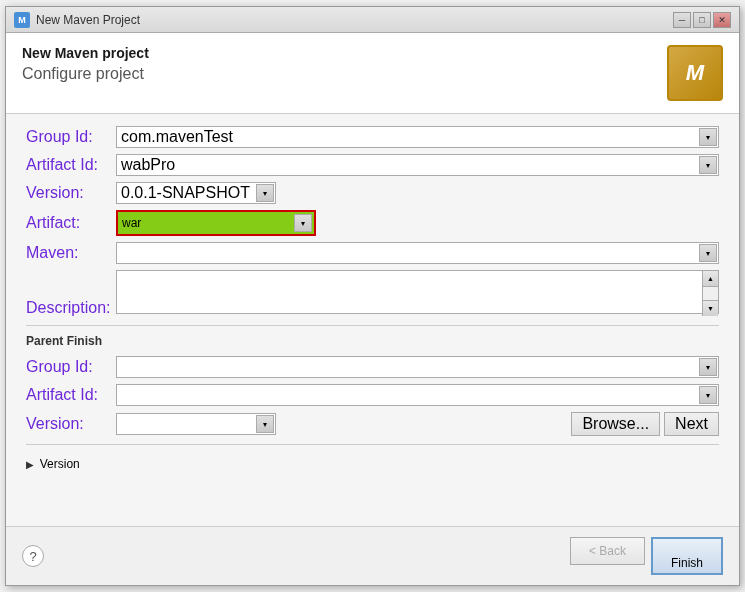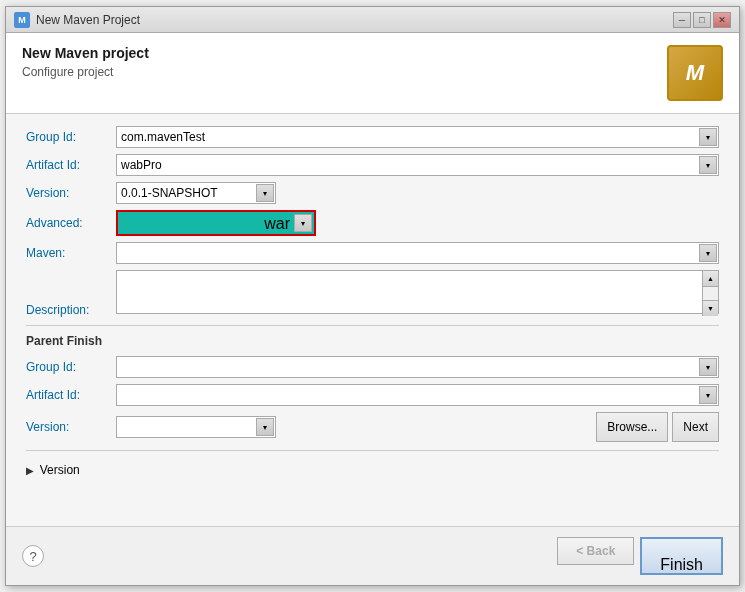--- a/index.html
+++ b/index.html
@@ -92,21 +92,21 @@
     }
 
     .header-text h2 {
       font-size: 14px;
       font-weight: bold;
       color: #1a1a1a;
       margin-bottom: 4px;
     }
 
     .header-text p {
-      font-size: 12px;
+      font-size: 16px;
       color: #555;
     }
 
     .header-logo {
       width: 56px;
       height: 56px;
       background: linear-gradient(135deg, #d4a843, #b8860b);
       border: 2px solid #b8860b;
       border-radius: 4px;
       display: flex;
@@ -134,58 +134,57 @@
     }
 
     .form-row {
       display: flex;
       align-items: center;
       margin-bottom: 6px;
     }
 
     .form-label {
       width: 90px;
-      font-size: 12px;
-      color: #0369a1;
+      font-size: 16px;
+      color: #6d28d9;
       flex-shrink: 0;
     }
 
     .form-field {
       flex: 1;
       position: relative;
     }
 
     .text-input {
       width: 100%;
       height: 22px;
       border: 1px solid #aaa;
       background: white;
       padding: 2px 24px 2px 4px;
-      font-size: 12px;
+      font-size: 16px;
       outline: none;
     }
 
     .select-wrapper {
       position: relative;
       display: flex;
       align-items: center;
     }
 
     .select-input {
       width: 100%;
       height: 22px;
       border: 1px solid #aaa;
-      background: #14b8a6;
+      background: #84cc16;
       padding: 2px 24px 2px 4px;
-      font-size: 16px;
+      font-size: 12px;
       appearance: none;
       -webkit-appearance: none;
       outline: none;
       cursor: pointer;
-      text-align: right;
     }
 
     .dropdown-arrow {
       position: absolute;
       right: 2px;
       top: 50%;
       transform: translateY(-50%);
       width: 18px;
       height: 18px;
       background: linear-gradient(to bottom, #e0e0e0, #c8c8c8);
@@ -280,25 +279,25 @@
       color: #333;
     }
 
     .browse-clear-row {
       display: flex;
       align-items: center;
       gap: 4px;
     }
 
     .action-btn {
-      height: 30px;
+      height: 24px;
       padding: 0 10px;
       background: linear-gradient(to bottom, #f0f0f0, #e0e0e0);
       border: 1px solid #aaa;
-      font-size: 12px;
+      font-size: 16px;
       cursor: pointer;
       white-space: nowrap;
     }
 
     .footer-area {
       background: #f0f0f0;
       border-top: 1px solid #ccc;
       padding: 10px 16px;
       display: flex;
       align-items: center;
@@ -336,29 +335,28 @@
       border: 1px solid #aaa;
       font-size: 12px;
       cursor: pointer;
     }
 
     .finish-btn {
       height: 19px;
       padding: 17px 18px;
       background: linear-gradient(to bottom, #e8f0f8, #c8d8ec);
       border: 2px solid #6699cc;
-      font-size: 16px;
+      font-size: 12px;
       cursor: pointer;
       font-weight: normal;
     }
 
     .nav-btn.disabled {
       color: #aaa;
       cursor: default;
-      font-weight: bold;
     }
   </style>
 </head>
 <body>
 
 <div class="dialog">
 
   <div class="title-bar">
     <div class="title-bar-left">
       <div class="title-icon">M</div>
@@ -400,21 +398,21 @@
 
     <div class="form-row">
       <span class="form-label">Version:</span>
       <div class="version-select-wrapper select-wrapper">
         <input class="text-input" type="text" value="0.0.1-SNAPSHOT" style="">
         <div class="dropdown-arrow">▾</div>
       </div>
     </div>
 
     <div class="form-row">
-      <span class="form-label">Advanced:</span>
+      <span class="form-label">Artifact:</span>
       <div class="packaging-wrapper select-wrapper">
         <select class="select-input">
           <option value="war">war</option>
           <option value="jar">jar</option>
           <option value="ear">ear</option>
           <option value="pom">pom</option>
         </select>
         <div class="dropdown-arrow">▾</div>
       </div>
     </div>

